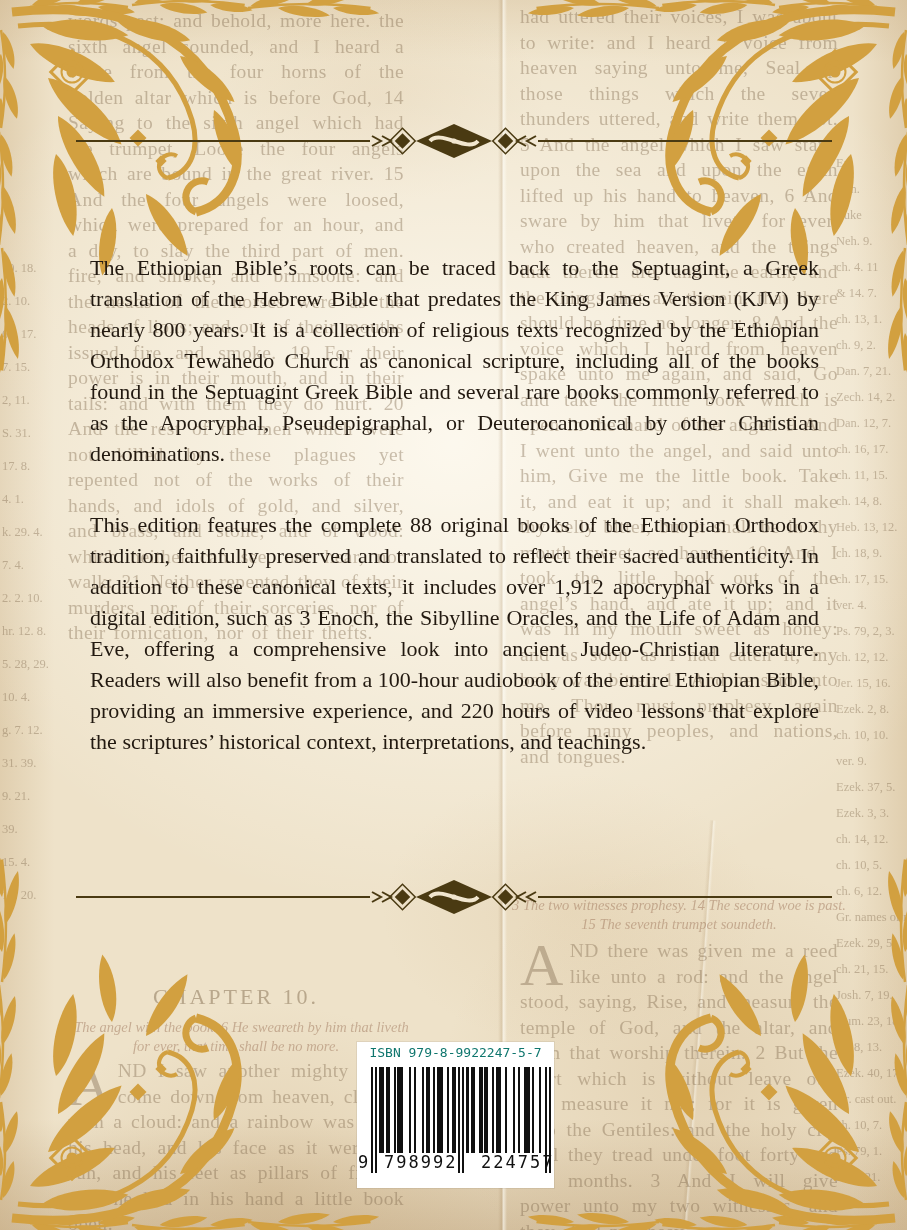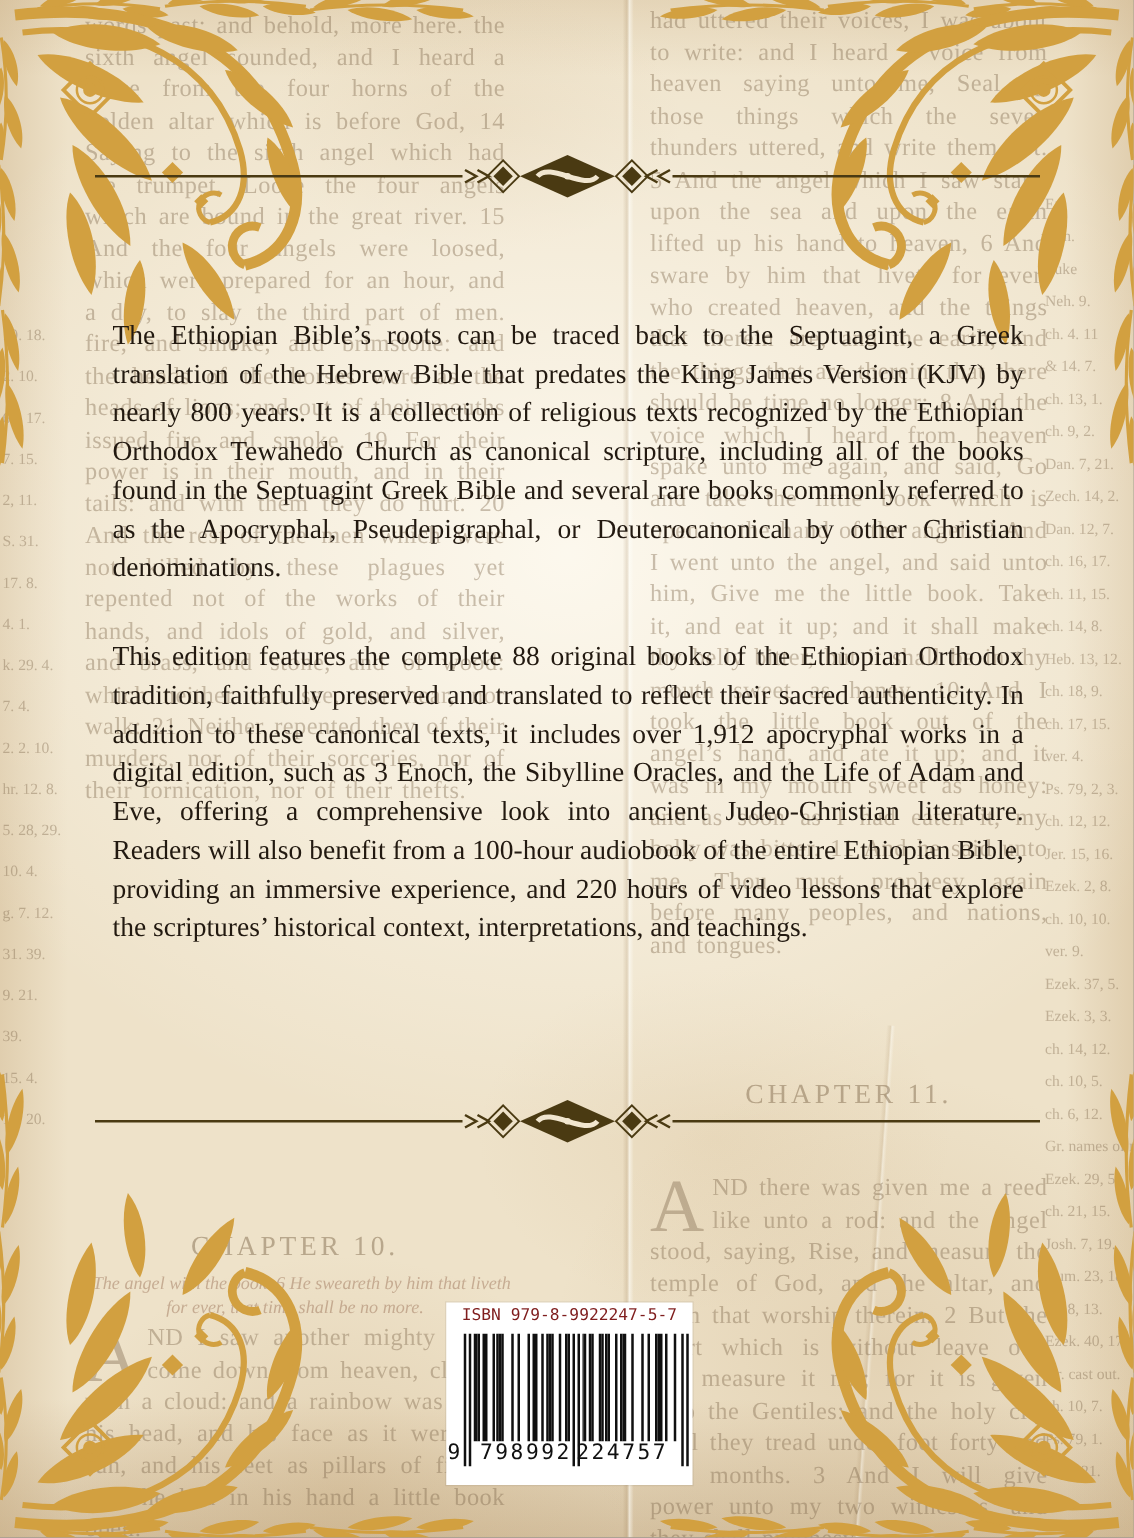--- a/index.html
+++ b/index.html
@@ -71,32 +71,32 @@
   .para.p2 { top:509px; }
   .para.p3 { top:792px; }
   
   .barcode-box {
     position:absolute; left:357px; top:1042px; width:197px; height:146px;
     background:#ffffff; box-shadow:0 0 0 1px rgba(0,0,0,0.06);
   }
   .isbn-label {
     position:absolute; left:0; right:0; top:3px; text-align:center;
     font-family:"DejaVu Sans Mono", monospace; font-size:13px; letter-spacing:0px;
-    color:#7f1d1d; white-space:nowrap;
+    color:#0f766e; white-space:nowrap;
   }
   .bars {
     position:absolute; left:14px; top:25px; display:flex; align-items:flex-start;
   }
   .bc-digit {
     position:absolute; font-family:"DejaVu Sans Mono", monospace;
     font-size:17px; color:#101010; top:110px; letter-spacing:2px; white-space:nowrap;
   }
   .bc-d0 { left:1px; letter-spacing:0; }
   .bc-d1 { left:27px; }
-  .bc-d2 { left:104px; }
+  .bc-d2 { left:124px; }
 </style>
 </head>
 <body>
 
 <svg width="0" height="0" style="position:absolute">
   <defs>
     <path id="lens" d="M0,0 C14,-10 44,-12 62,-2 C44,8 14,8 0,0 Z"></path>
     <g id="spray">
       <path d="M0,3 Q48,-5 98,3" fill="none" stroke="currentColor" stroke-width="2.5"></path>
       <use href="#lens" transform="translate(2,1) rotate(-14) scale(0.62)"></use>
@@ -161,21 +161,21 @@
 
   <div class="crease"></div>
   <div class="crease2"></div>
 
   <div class="bgprint">
     <div class="bgcol" style="left:68px; top:8px; width:336px;">words past; and behold, more here. the sixth angel sounded, and I heard a voice from the four horns of the golden altar which is before God, 14 Saying to the sixth angel which had the trumpet, Loose the four angels which are bound in the great river. 15 And the four angels were loosed, which were prepared for an hour, and a day, to slay the third part of men. fire, and smoke, and brimstone: and the heads of the horses were as the heads of lions; and out of their mouths issued fire and smoke. 19 For their power is in their mouth, and in their tails: and with them they do hurt. 20 And the rest of the men which were not killed by these plagues yet repented not of the works of their hands, and idols of gold, and silver, and brass, and stone, and of wood: which neither can see, nor hear, nor walk: 21 Neither repented they of their murders, nor of their sorceries, nor of their fornication, nor of their thefts.</div>
     <div class="bgchap" style="left:68px; top:984px; width:336px;">CHAPTER 10.</div>
     <div class="bgsum" style="left:58px; top:1018px; width:356px;">1 The angel with the book. 6 He sweareth by him that liveth for ever, that time shall be no more.</div>
     <div class="bgcol bg-dropcap" style="left:68px; top:1058px; width:336px;">AND I saw another mighty angel come down from heaven, clothed with a cloud: and a rainbow was upon his head, and his face as it were the sun, and his feet as pillars of fire: 2 And he had in his hand a little book open:</div>
     <div class="bgcol" style="left:520px; top:4px; width:318px;">had uttered their voices, I was about to write: and I heard a voice from heaven saying unto me, Seal up those things which the seven thunders uttered, and write them not. 5 And the angel which I saw stand upon the sea and upon the earth lifted up his hand to heaven, 6 And sware by him that liveth for ever, who created heaven, and the things that therein are, and the earth, and the things that are therein, that there should be time no longer: 8 And the voice which I heard from heaven spake unto me again, and said, Go and take the little book which is open in the hand of the angel. 9 And I went unto the angel, and said unto him, Give me the little book. Take it, and eat it up; and it shall make thy belly bitter, but it shall be in thy mouth sweet as honey. 10 And I took the little book out of the angel’s hand, and ate it up; and it was in my mouth sweet as honey: and as soon as I had eaten it, my belly was bitter. 11 And he said unto me, Thou must prophesy again before many peoples, and nations, and tongues.</div>
-    <div class="bgchap" style="left:520px; top:862px; width:318px;">CHAPTER 11.</div>
+    <div class="bgsum" style="left:508px; top:896px; width:342px;">3 The two witnesses prophesy. 14 The second woe is past. 15 The seventh trumpet soundeth.</div>
     <div class="bgcol bg-dropcap" style="left:520px; top:938px; width:318px;">AND there was given me a reed like unto a rod: and the angel stood, saying, Rise, and measure the temple of God, and the altar, and them that worship therein. 2 But the court which is without leave out, and measure it not; for it is given unto the Gentiles: and the holy city shall they tread under foot forty and two months. 3 And I will give power unto my two witnesses, and they shall prophesy</div>
     <div class="marginrefs left">
         <div>10. 18.</div>
         <div>2. 10.</div>
         <div>68. 17.</div>
         <div>7. 15.</div>
         <div>2, 11.</div>
         <div>S. 31.</div>
         <div>17. 8.</div>
         <div>4. 1.</div>

